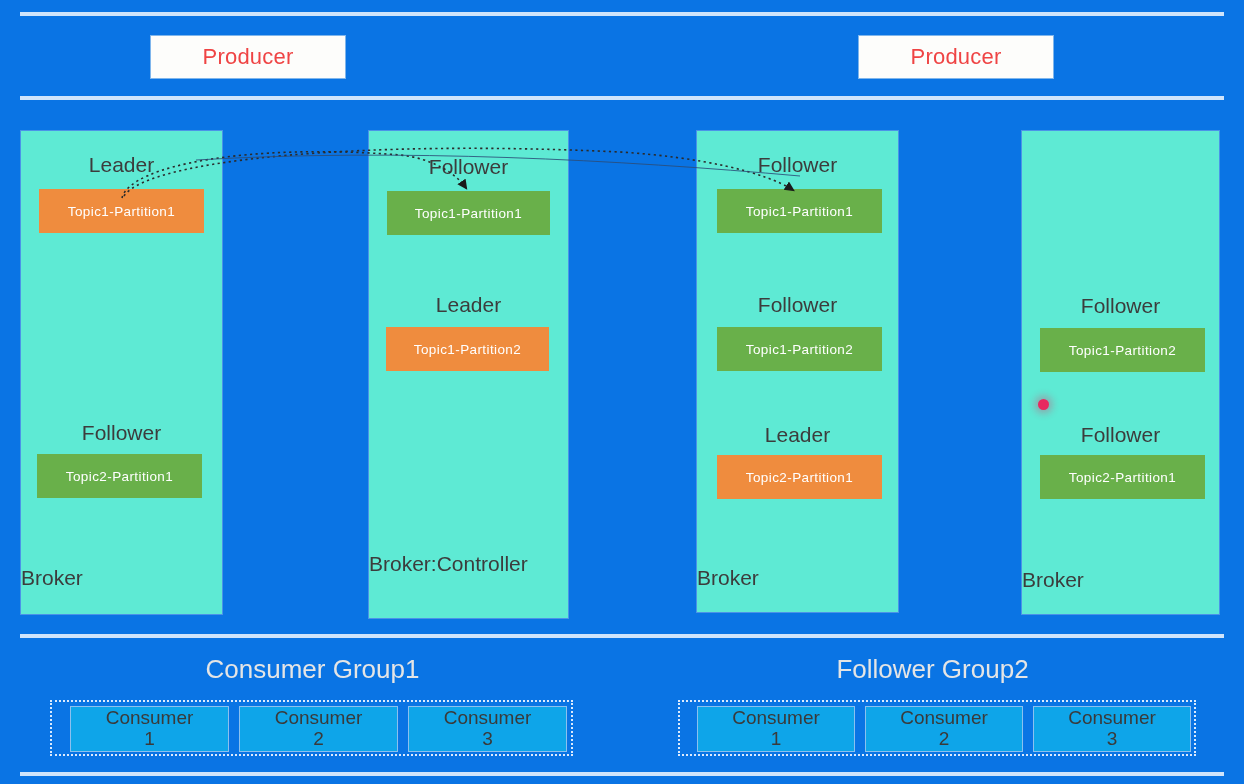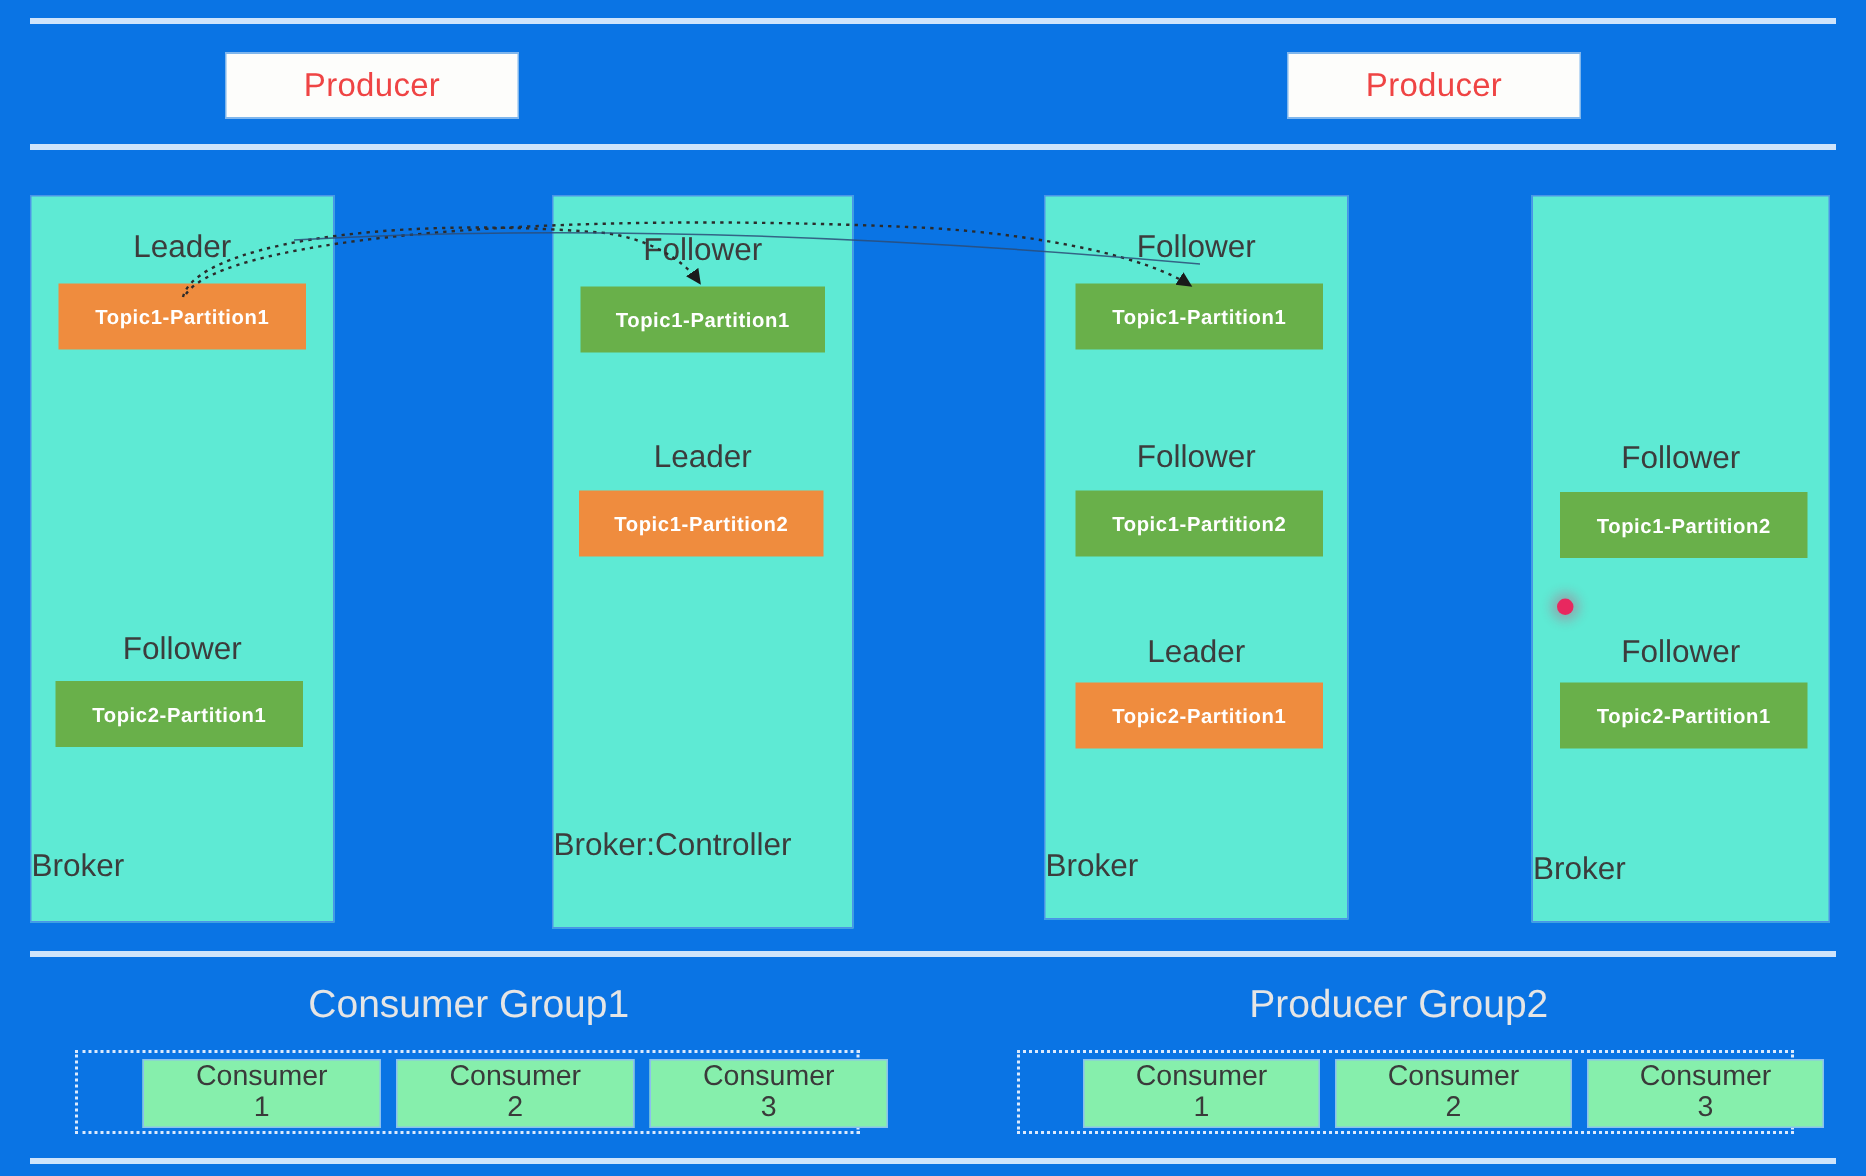--- a/index.html
+++ b/index.html
@@ -67,21 +67,21 @@
   }
 
   .part {
     position: absolute;
     height: 44px;
     display: flex;
     align-items: center;
     justify-content: center;
     color: #ffffff;
     font-size: 13.5px;
-    font-weight: bold;
+    font-weight: normal;
     letter-spacing: 0.4px;
   }
   .part.leader   { background: #ef8c3e; }
   .part.follower { background: #69b04a; }
 
   .brokerlabel {
     position: absolute;
     width: 100%;
     left: 0;
     text-align: left;
@@ -126,32 +126,31 @@
     box-sizing: border-box;
     height: 56px;
     display: flex;
     align-items: center;
   }
   .cg-box.g1 { left: 50px;  top: 700px; width: 523px; }
   .cg-box.g2 { left: 678px; top: 700px; width: 518px; }
 
   .consumer {
     position: absolute;
-    background: #86efac;
+    background: #0ea5e9;
     border: 1px solid #8bc0ef;
     box-sizing: border-box;
     height: 46px;
     display: flex;
     flex-direction: column;
     align-items: center;
     justify-content: center;
     color: #3a3a3a;
     font-size: 19px;
     line-height: 1.08;
-    margin-left: 25px;
   }
 
   .watermark {
     position: absolute;
     left: 1038px;
     top: 742px;
     color: rgba(255,255,255,0.62);
     font-size: 21px;
     letter-spacing: 1px;
     white-space: nowrap;
@@ -242,21 +241,21 @@
     <div class="consumer" style="left:187px; top:4px; width:159px;">
       <span>Consumer</span>
       <span>2</span>
     </div>
     <div class="consumer" style="left:356px; top:4px; width:159px;">
       <span>Consumer</span>
       <span>3</span>
     </div>
   </div>
 
-  <div class="cg-title t2">Producer Group2</div>
+  <div class="cg-title t2">Follower Group2</div>
   <div class="cg-box g2">
     <div class="consumer" style="left:17px; top:4px; width:158px;">
       <span>Consumer</span>
       <span>1</span>
     </div>
     <div class="consumer" style="left:185px; top:4px; width:158px;">
       <span>Consumer</span>
       <span>2</span>
     </div>
     <div class="consumer" style="left:353px; top:4px; width:158px;">

